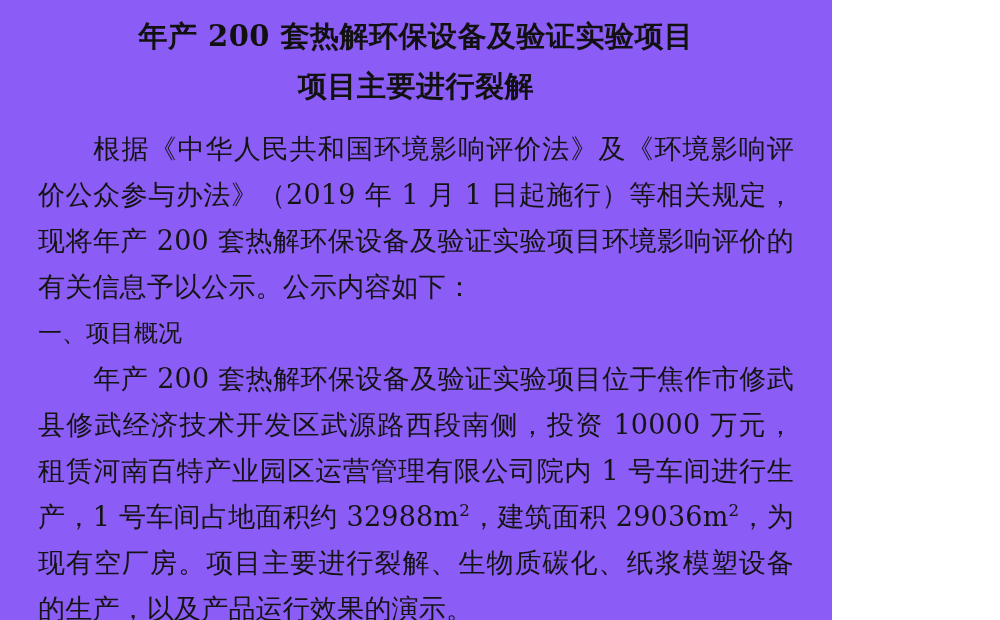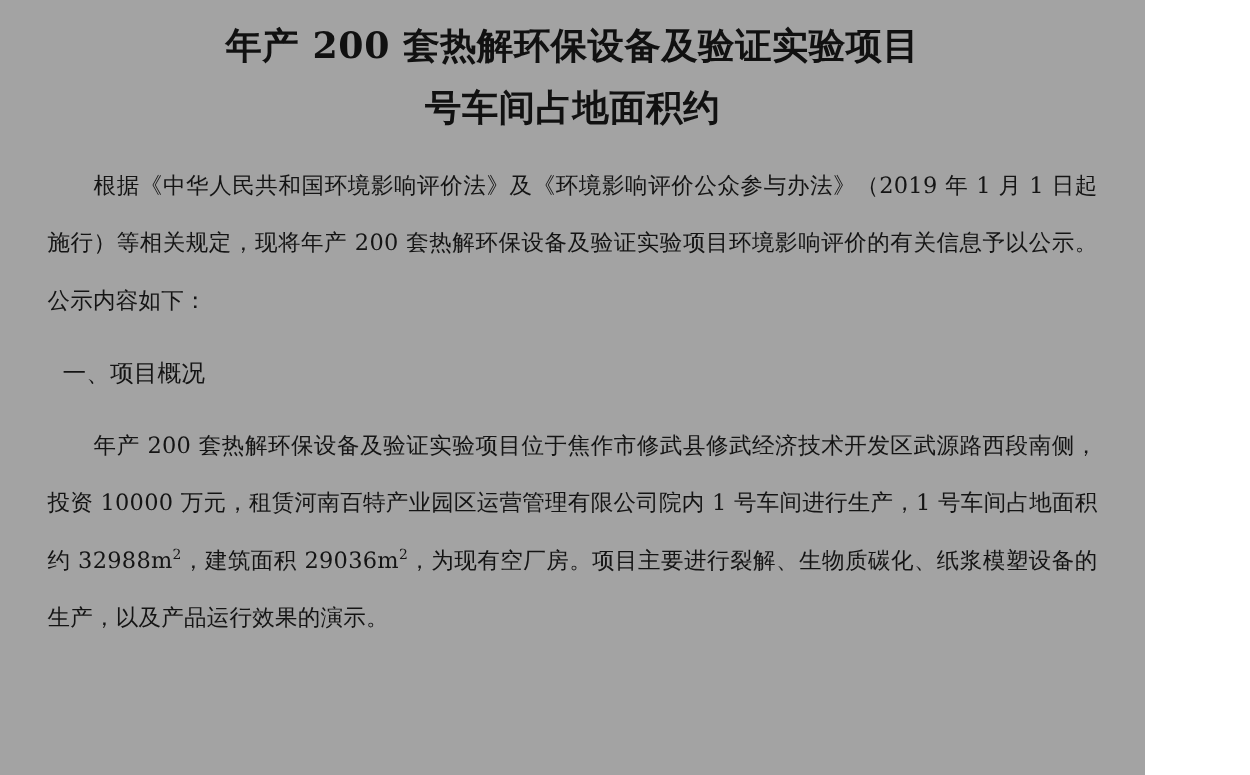--- a/index.html
+++ b/index.html
@@ -8,74 +8,74 @@
     background: #ffffff;
   }
   body {
     width: 1000px;
     height: 620px;
     overflow: hidden;
     font-family: "DejaVu Serif", "Liberation Serif", serif;
     color: #1a1a1a;
   }
   .page {
-    width: 916px;
+    width: 832px;
     height: 620px;
     box-sizing: border-box;
     padding: 8px 38px 0 38px;
-    background: #a3a3a3;
+    background: #8b5cf6;
   }
   .doc-title {
     text-align: center;
     font-size: 29px;
     line-height: 44px;
     font-weight: 700;
     letter-spacing: 0.5px;
     color: #111111;
     margin: 6px 0 0 0;
   }
   .doc-title .line2 {
     display: block;
     margin-top: 6px;
   }
   .body-block {
     margin-top: 18px;
   }
   p.para {
-    font-size: 18px;
+    font-size: 27px;
     line-height: 46px;
     margin: 0;
     color: #141414;
     text-align: justify;
     text-justify: inter-ideograph;
     letter-spacing: 0.2px;
   }
   p.indent {
     text-indent: 2.05em;
   }
   p.section-head {
-    font-size: 19px;
+    font-size: 24px;
     line-height: 46px;
-    margin: 12px;
+    margin: 0;
     color: #141414;
   }
   sup {
     font-size: 0.62em;
     vertical-align: super;
     line-height: 0;
   }
 </style>
 </head>
 <body>
 
 <div class="page">
 
   <h1 class="doc-title">
     <span>年产 200 套热解环保设备及验证实验项目</span>
-    <span class="line2">号车间占地面积约</span>
+    <span class="line2">项目主要进行裂解</span>
   </h1>
 
   <div class="body-block">
 
     <p class="para indent">根据《中华人民共和国环境影响评价法》及《环境影响评价公众参与办法》（2019 年 1 月 1 日起施行）等相关规定，现将年产 200 套热解环保设备及验证实验项目环境影响评价的有关信息予以公示。公示内容如下：</p>
 
     <p class="section-head">一、项目概况</p>
 
     <p class="para indent"><span>年产 200 套热解环保设备及验证实验项目位于焦作市修武县修武经济技术开发区武源路西段南侧，投资 10000 万元，租赁河南百特产业园区运营管理有限公司院内 1 号车间进行生产，1 号车间占地面积约 32988m</span><sup>2</sup><span>，建筑面积 29036m</span><sup>2</sup><span>，为现有空厂房。项目主要进行裂解、生物质碳化、纸浆模塑设备的生产，以及产品运行效果的演示。</span></p>
 

